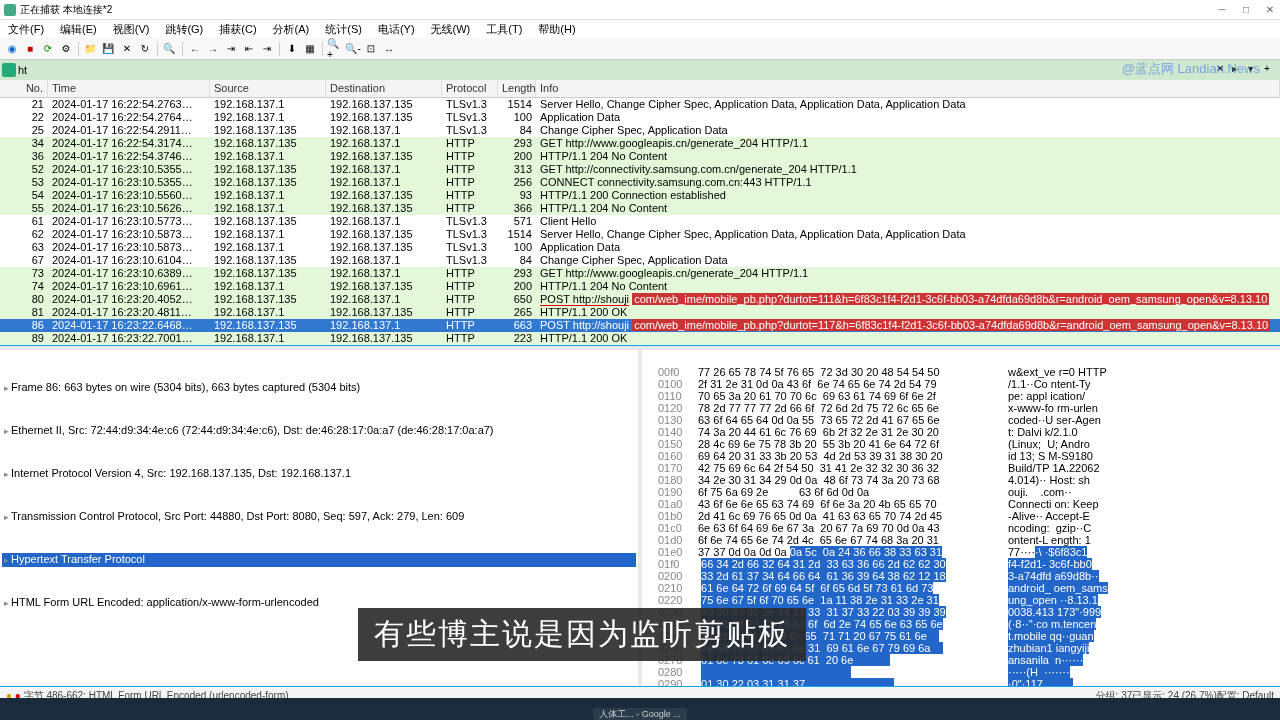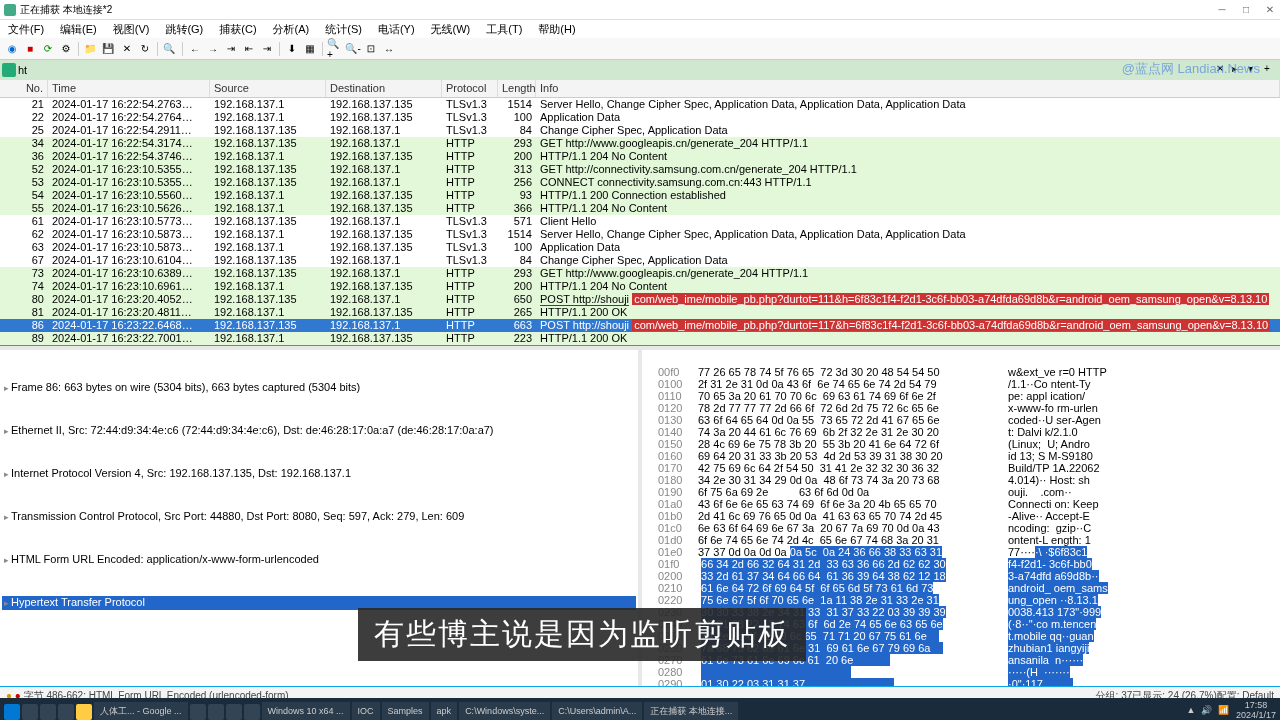--- a/index.html
+++ b/index.html
@@ -59,21 +59,21 @@
 .hex-off { width: 40px; color: #888; }
 .hex-bytes { width: 310px; }
 .hex-ascii { flex: 1; }
 .hex-hl { background: #2166c8; color: #fff; }
 
 .statusbar { height: 18px; background: #f4f4f4; border-top: 1px solid #0ea5e9; display: flex; align-items: center; padding: 0 6px; font-size: 10px; color: #444; justify-content: space-between; }
 .statusbar .sright { display: flex; }
 
 .subtitle-overlay { position: absolute; left: 358px; top: 608px; background: rgba(40,40,40,0.9); color: #fff; font-size: 30px; padding: 6px 16px; font-weight: 500; letter-spacing: 2px; pointer-events: none; }
 
-.taskbar { position: absolute; bottom: 0; left: 0; right: 0; height: 22px; background: #1a2b3c; display: flex; align-items: flex-end; padding: 0 4px; gap: 2px; }
+.taskbar { position: absolute; bottom: 0; left: 0; right: 0; height: 22px; background: #1a2b3c; display: flex; align-items: center; padding: 0 4px; gap: 2px; flex-direction: column; }
 .taskbar .tbitem { height: 18px; padding: 0 6px; display: flex; align-items: center; background: #2a3b4c; color: #ccc; font-size: 9px; gap: 4px; cursor: pointer; }
 .taskbar .tbicon { width: 16px; height: 16px; background: #345; border-radius: 2px; }
 .taskbar .tray { margin-left: auto; color: #ccc; font-size: 9px; display: flex; gap: 6px; align-items: center; }
 </style>
 </head>
 <body>
 
 <div class="titlebar">
   <div class="icon"></div>
   <div class="title">正在捕获 本地连接*2</div>
@@ -324,22 +324,22 @@
 </div>
 
 <div class="splitter-h"></div>
 
 <div class="lower">
   <div class="tree-pane" id="tree">
       <div class="tnode">Frame 86: 663 bytes on wire (5304 bits), 663 bytes captured (5304 bits)</div>
       <div class="tnode">Ethernet II, Src: 72:44:d9:34:4e:c6 (72:44:d9:34:4e:c6), Dst: de:46:28:17:0a:a7 (de:46:28:17:0a:a7)</div>
       <div class="tnode">Internet Protocol Version 4, Src: 192.168.137.135, Dst: 192.168.137.1</div>
       <div class="tnode">Transmission Control Protocol, Src Port: 44880, Dst Port: 8080, Seq: 597, Ack: 279, Len: 609</div>
+      <div class="tnode sel">Hypertext Transfer Protocol</div>
       <div class="tnode">HTML Form URL Encoded: application/x-www-form-urlencoded</div>
-      <div class="tnode sel">Hypertext Transfer Protocol</div>
     </div>
   <div class="splitter-v"></div>
   <div class="hex-pane" id="hex">
       <div class="hex-row"><span class="hex-off">00f0</span><span class="hex-bytes"><span>77 26 65 78 74 5f 76 65  72 3d 30 20 48 54 54 50</span> </span>  <span class="hex-ascii"><span>w&amp;ext_ve r=0 HTTP</span></span></div>
       <div class="hex-row"><span class="hex-off">0100</span><span class="hex-bytes"><span>2f 31 2e 31 0d 0a 43 6f  6e 74 65 6e 74 2d 54 79</span> </span>  <span class="hex-ascii"><span>/1.1··Co ntent-Ty</span></span></div>
       <div class="hex-row"><span class="hex-off">0110</span><span class="hex-bytes"><span>70 65 3a 20 61 70 70 6c  69 63 61 74 69 6f 6e 2f</span> </span>  <span class="hex-ascii"><span>pe: appl ication/</span></span></div>
       <div class="hex-row"><span class="hex-off">0120</span><span class="hex-bytes"><span>78 2d 77 77 77 2d 66 6f  72 6d 2d 75 72 6c 65 6e</span> </span>  <span class="hex-ascii"><span>x-www-fo rm-urlen</span></span></div>
       <div class="hex-row"><span class="hex-off">0130</span><span class="hex-bytes"><span>63 6f 64 65 64 0d 0a 55  73 65 72 2d 41 67 65 6e</span> </span>  <span class="hex-ascii"><span>coded··U ser-Agen</span></span></div>
       <div class="hex-row"><span class="hex-off">0140</span><span class="hex-bytes"><span>74 3a 20 44 61 6c 76 69  6b 2f 32 2e 31 2e 30 20</span> </span>  <span class="hex-ascii"><span>t: Dalvi k/2.1.0 </span></span></div>
       <div class="hex-row"><span class="hex-off">0150</span><span class="hex-bytes"><span>28 4c 69 6e 75 78 3b 20  55 3b 20 41 6e 64 72 6f</span> </span>  <span class="hex-ascii"><span>(Linux;  U; Andro</span></span></div>

